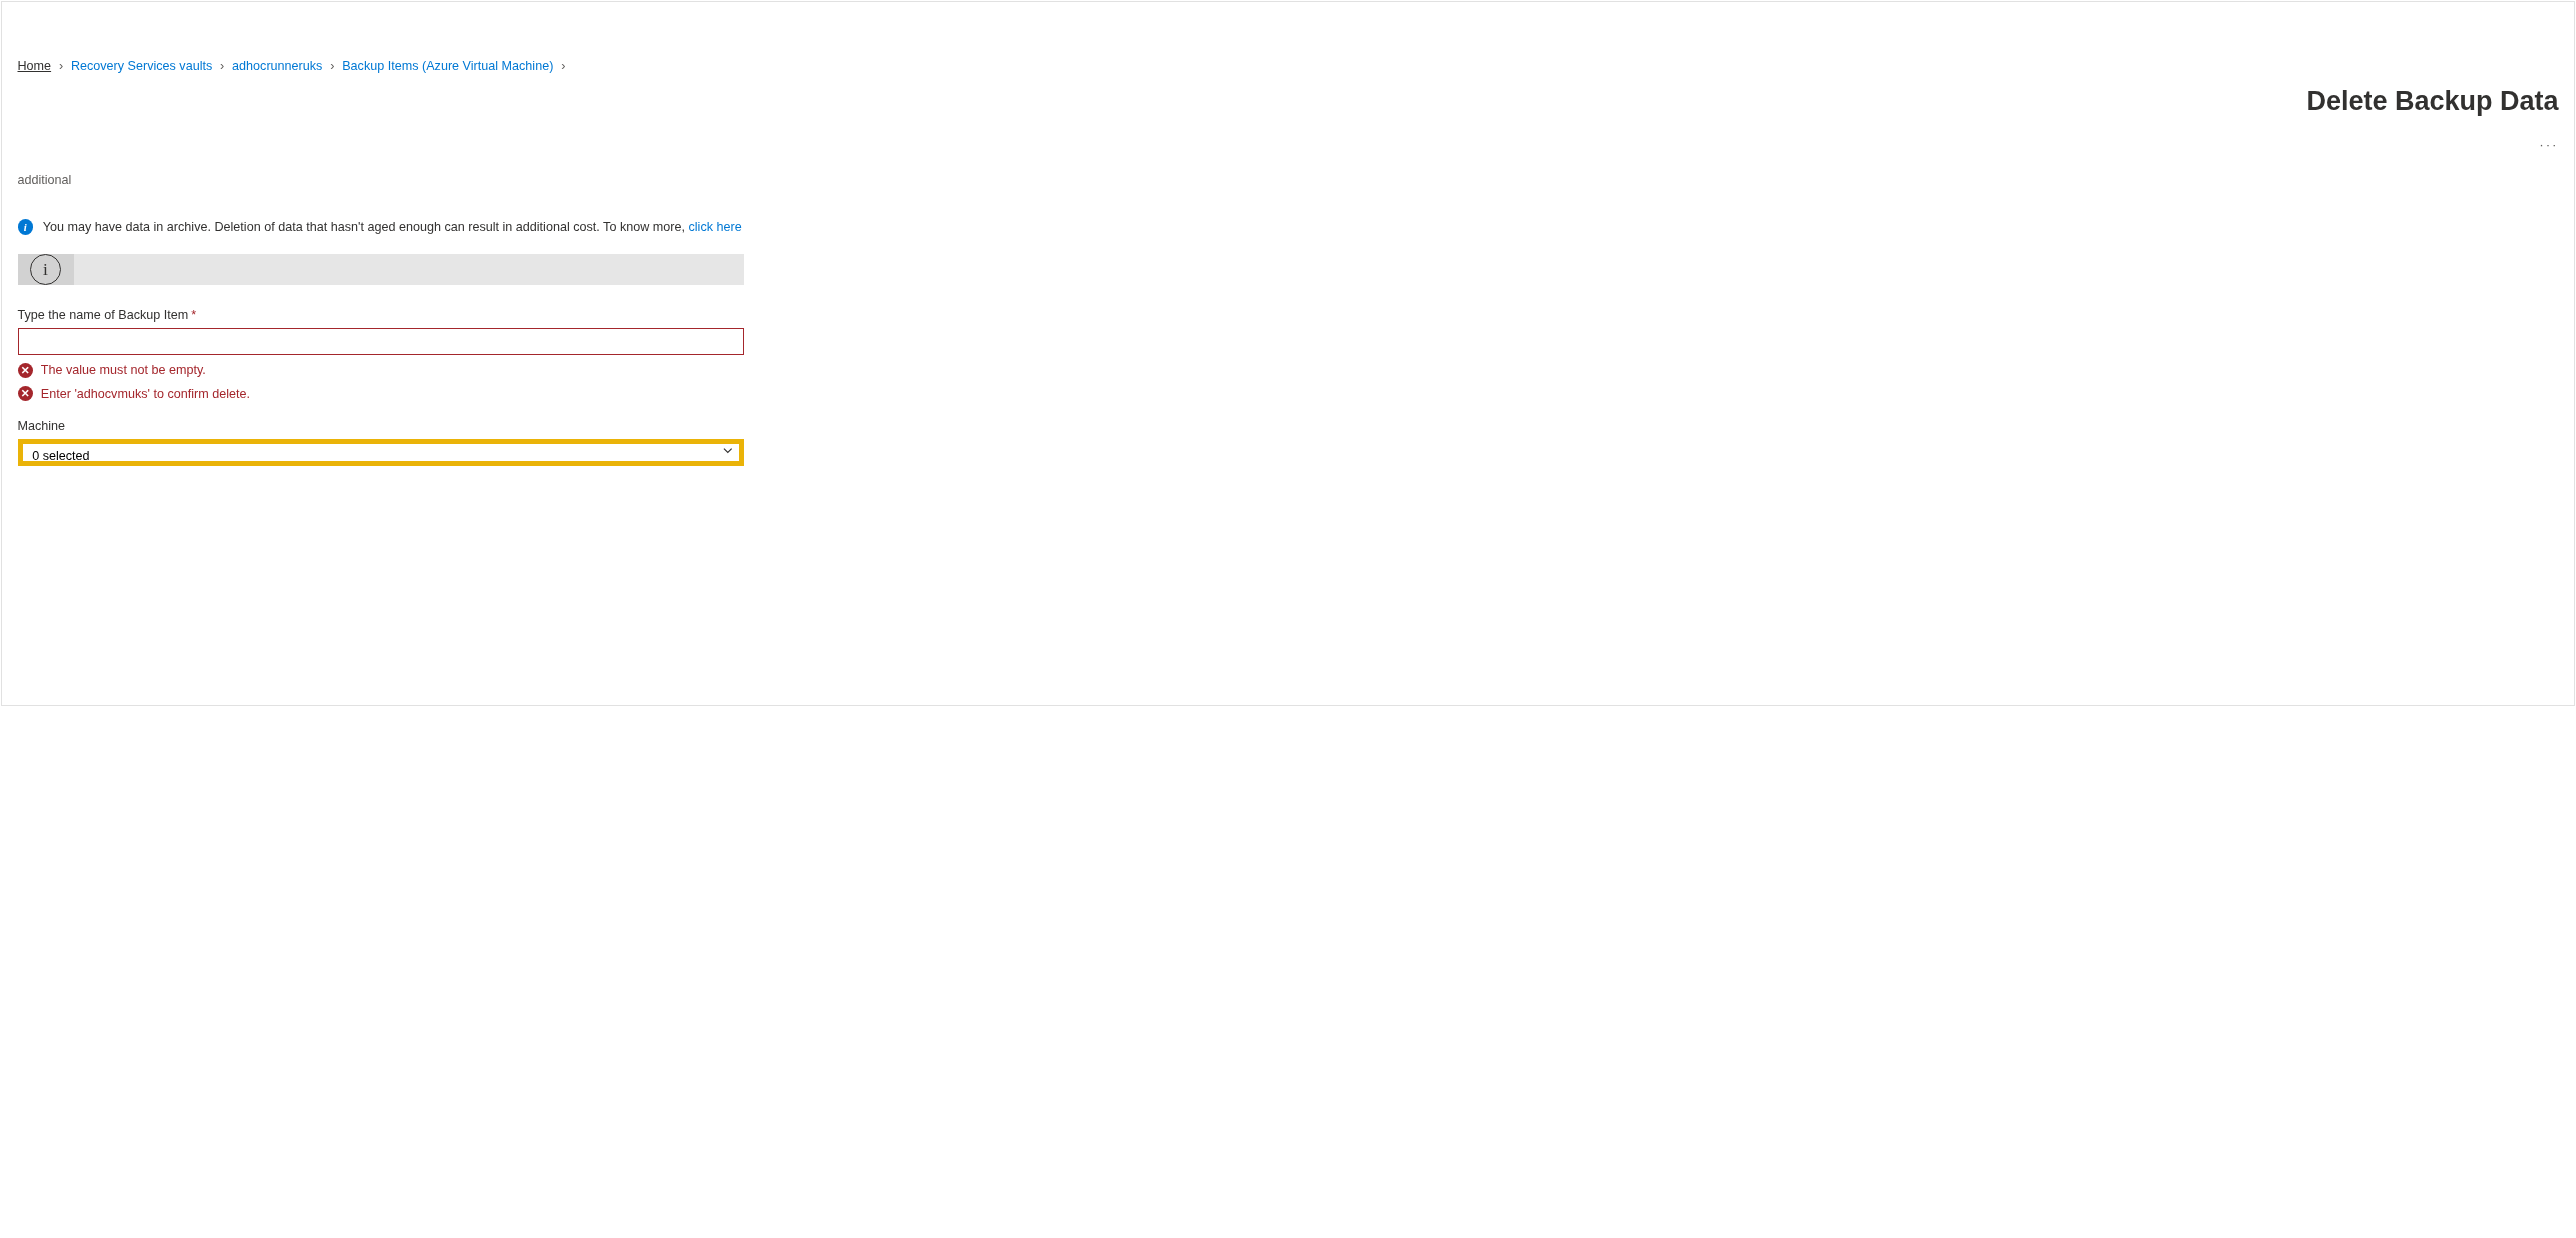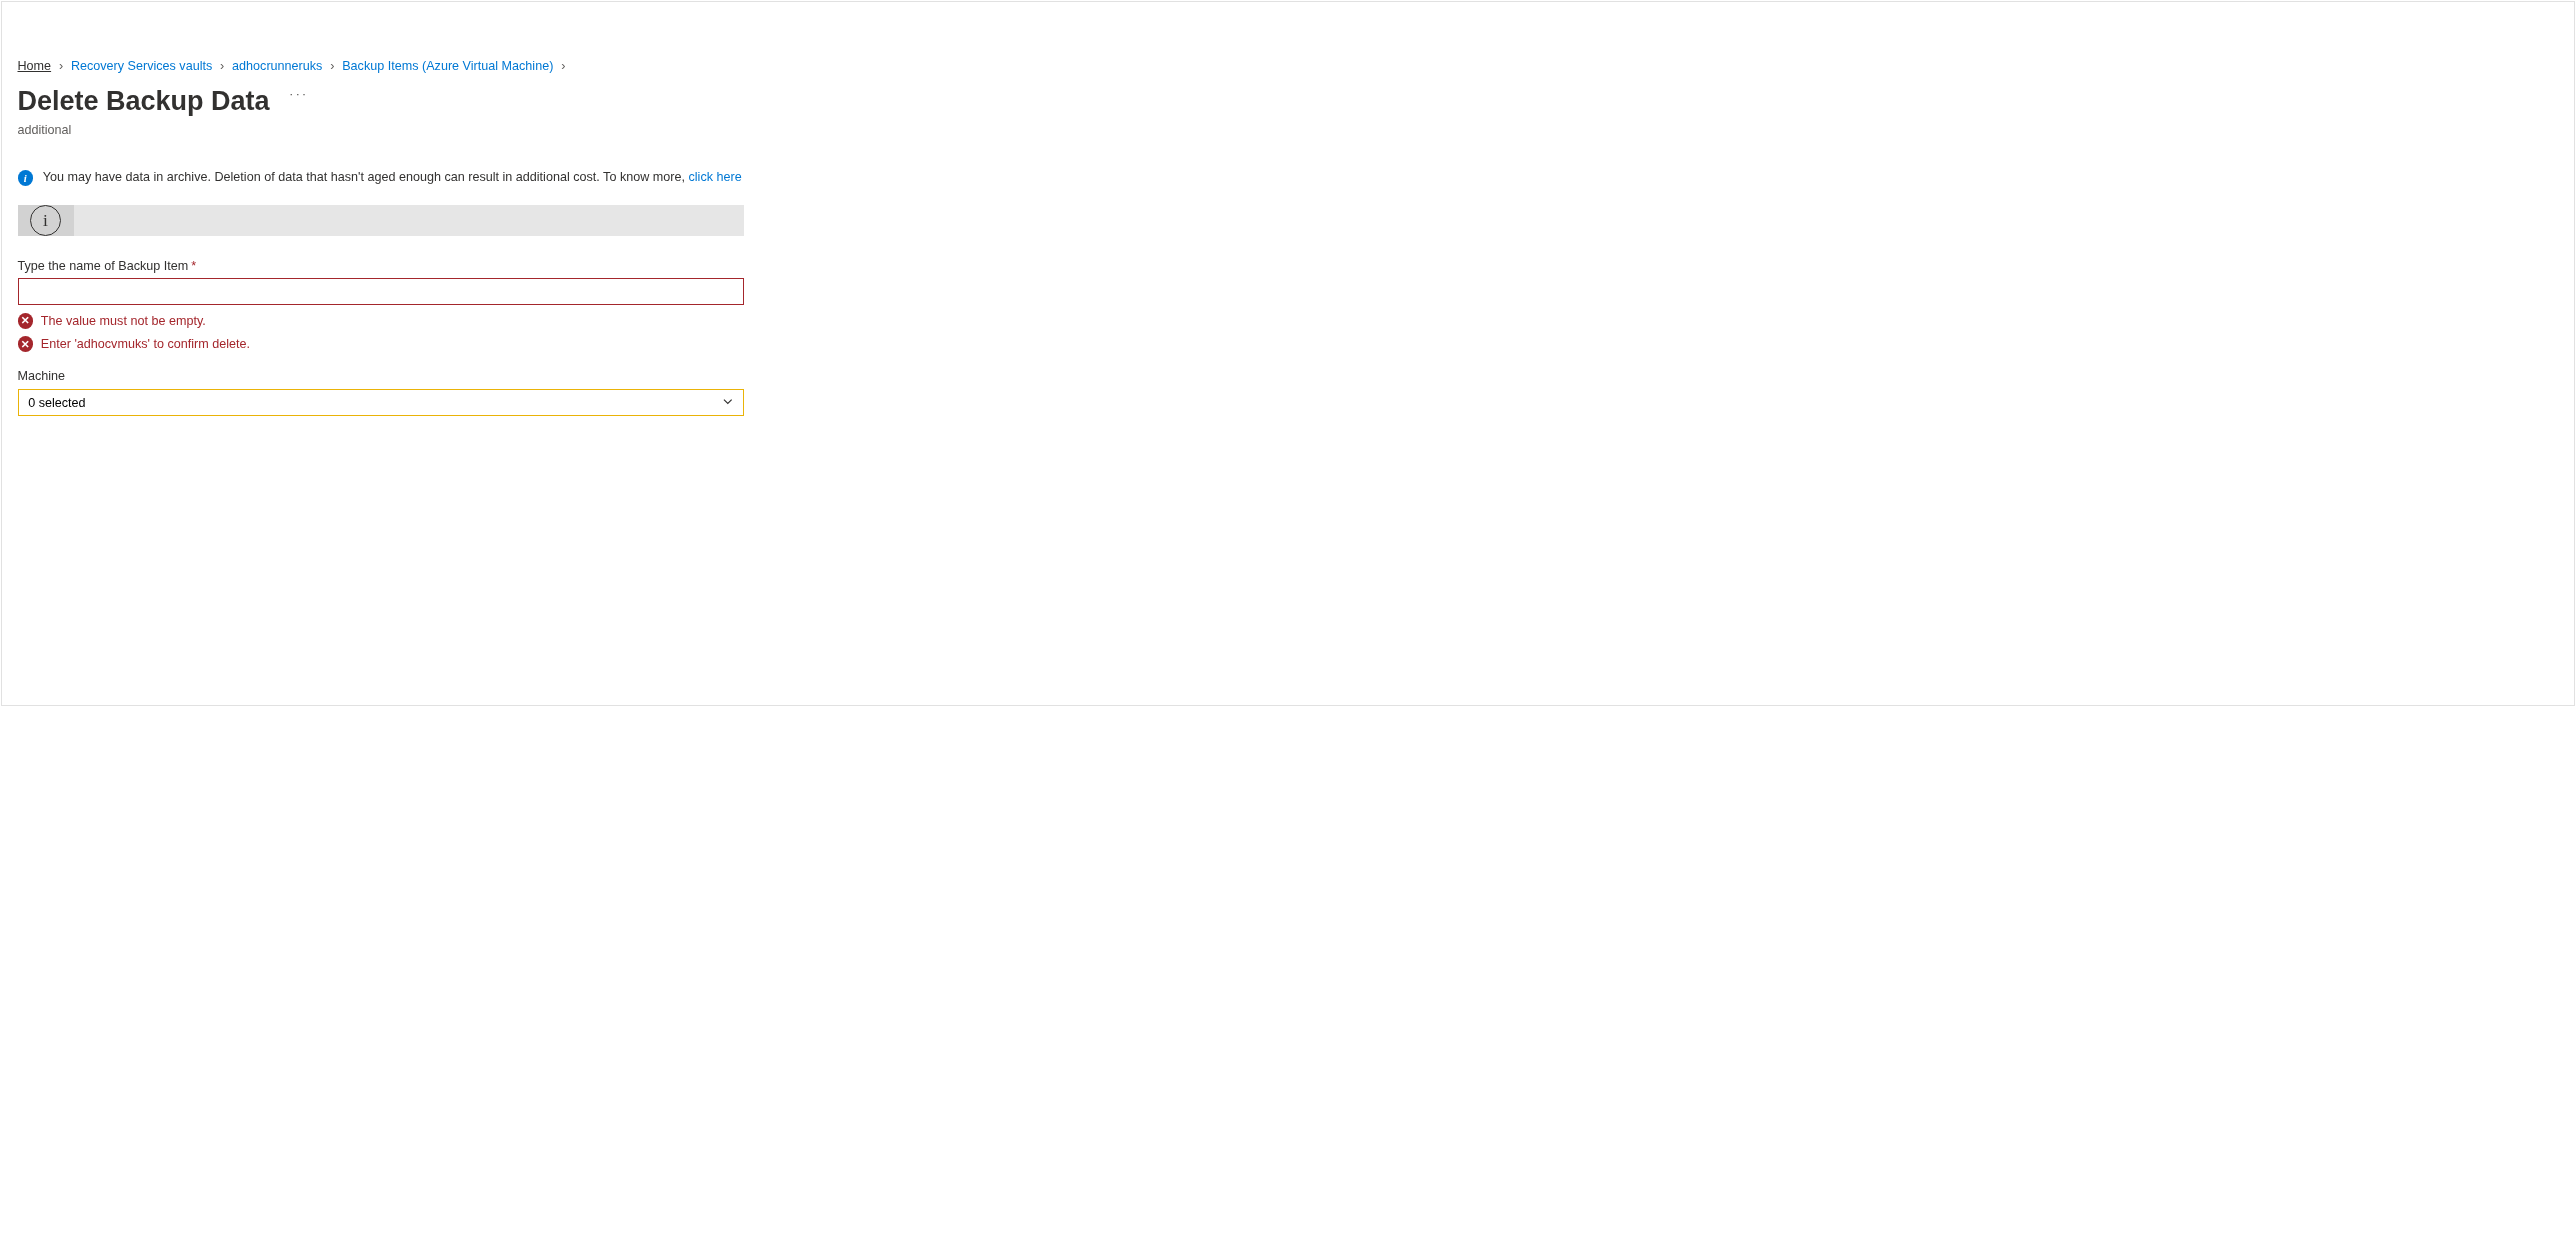--- a/index.html
+++ b/index.html
@@ -34,23 +34,24 @@
     .breadcrumb a.home {
       color: #323130;
       text-decoration: underline;
     }
     .chevron {
       color: #605e5c;
       font-size: 12.6px;
     }
     .page-title-row {
       display: flex;
-      align-items: flex-start;
+      align-items: flex-end;
       gap: 19.4px;
-      margin-bottom: 6px;
+      margin-bottom: 21px;
+      flex-direction: column;
     }
     .page-title {
       font-size: 27px;
       font-weight: 600;
       color: #323130;
     }
     .more-dots {
       color: #605e5c;
       font-size: 13.6px;
       letter-spacing: 1.9px;
@@ -171,21 +172,21 @@
     }
     .select-wrap {
       position: relative;
       width: 100%;
     }
     .select-input {
       width: 100%;
       padding: 4.9px 29px 4.9px 9.7px;
       font-size: 12.6px;
       font-family: inherit;
-      border: 1px solid #eab308;
+      border: 5px solid #eab308;
       outline: none;
       height: 27px;
       background: white;
       cursor: pointer;
       appearance: none;
       text-align: left;
     }
     .select-chevron {
       position: absolute;
       right: 9.7px;

